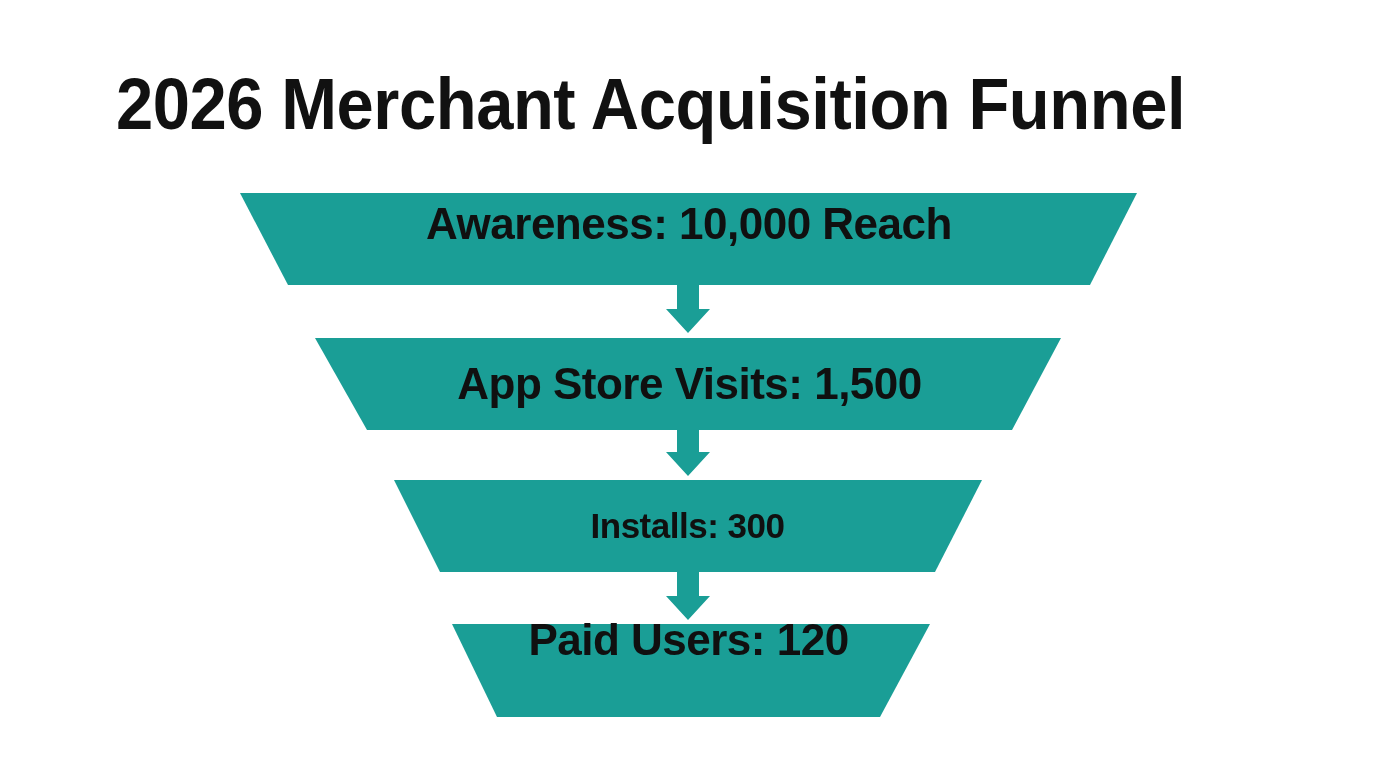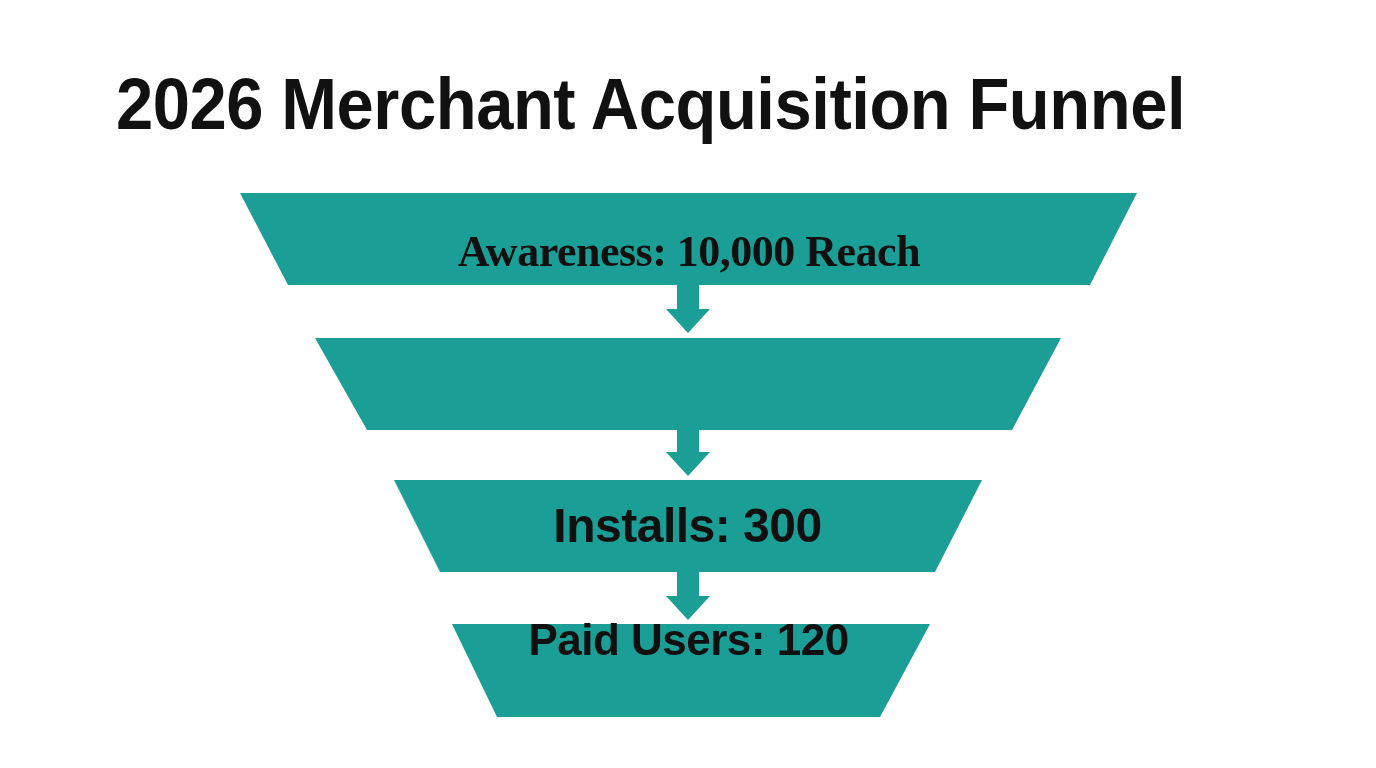--- a/index.html
+++ b/index.html
@@ -63,42 +63,41 @@
     font-family: "Liberation Sans", sans-serif;
     font-weight: bold;
     color: #101010;
     white-space: nowrap;
     letter-spacing: -0.5px;
     transform-origin: center center;
   }
 
   .stage-label-1 {
     left: 288px;
-    top: 224px;
+    top: 196px;
     width: 802px;
     height: 56px;
     line-height: 56px;
     font-size: 44px;
-    font-family: Liberation Serif, serif;
   }
   .stage-label-2 {
     left: 367px;
     top: 356px;
     width: 645px;
     height: 56px;
     line-height: 56px;
     font-size: 44px;
   }
   .stage-label-3 {
     left: 440px;
     top: 498px;
     width: 495px;
     height: 56px;
     line-height: 56px;
-    font-size: 48px;
+    font-size: 35px;
   }
   .stage-label-4 {
     left: 497px;
     top: 612px;
     width: 383px;
     height: 56px;
     line-height: 56px;
     font-size: 44px;
   }
 </style>
@@ -123,18 +122,19 @@
       <polygon points="394,480 982,480 935,572 440,572" fill="#1A9E96"></polygon>
 
       <polygon points="677,572 699,572 699,596 710,596 688,620 666,596 677,596" fill="#1A9E96"></polygon>
 
       <polygon points="452,624 930,624 880,717 497,717" fill="#1A9E96"></polygon>
     </svg>
   </div>
 
   <div class="stage-label stage-label-1">Awareness: 10,000 Reach</div>
 
+  <div class="stage-label stage-label-2">App Store Visits: 1,500</div>
 
   <div class="stage-label stage-label-3">Installs: 300</div>
 
   <div class="stage-label stage-label-4">Paid Users: 120</div>
 
 </div>
 
 </body></html>

